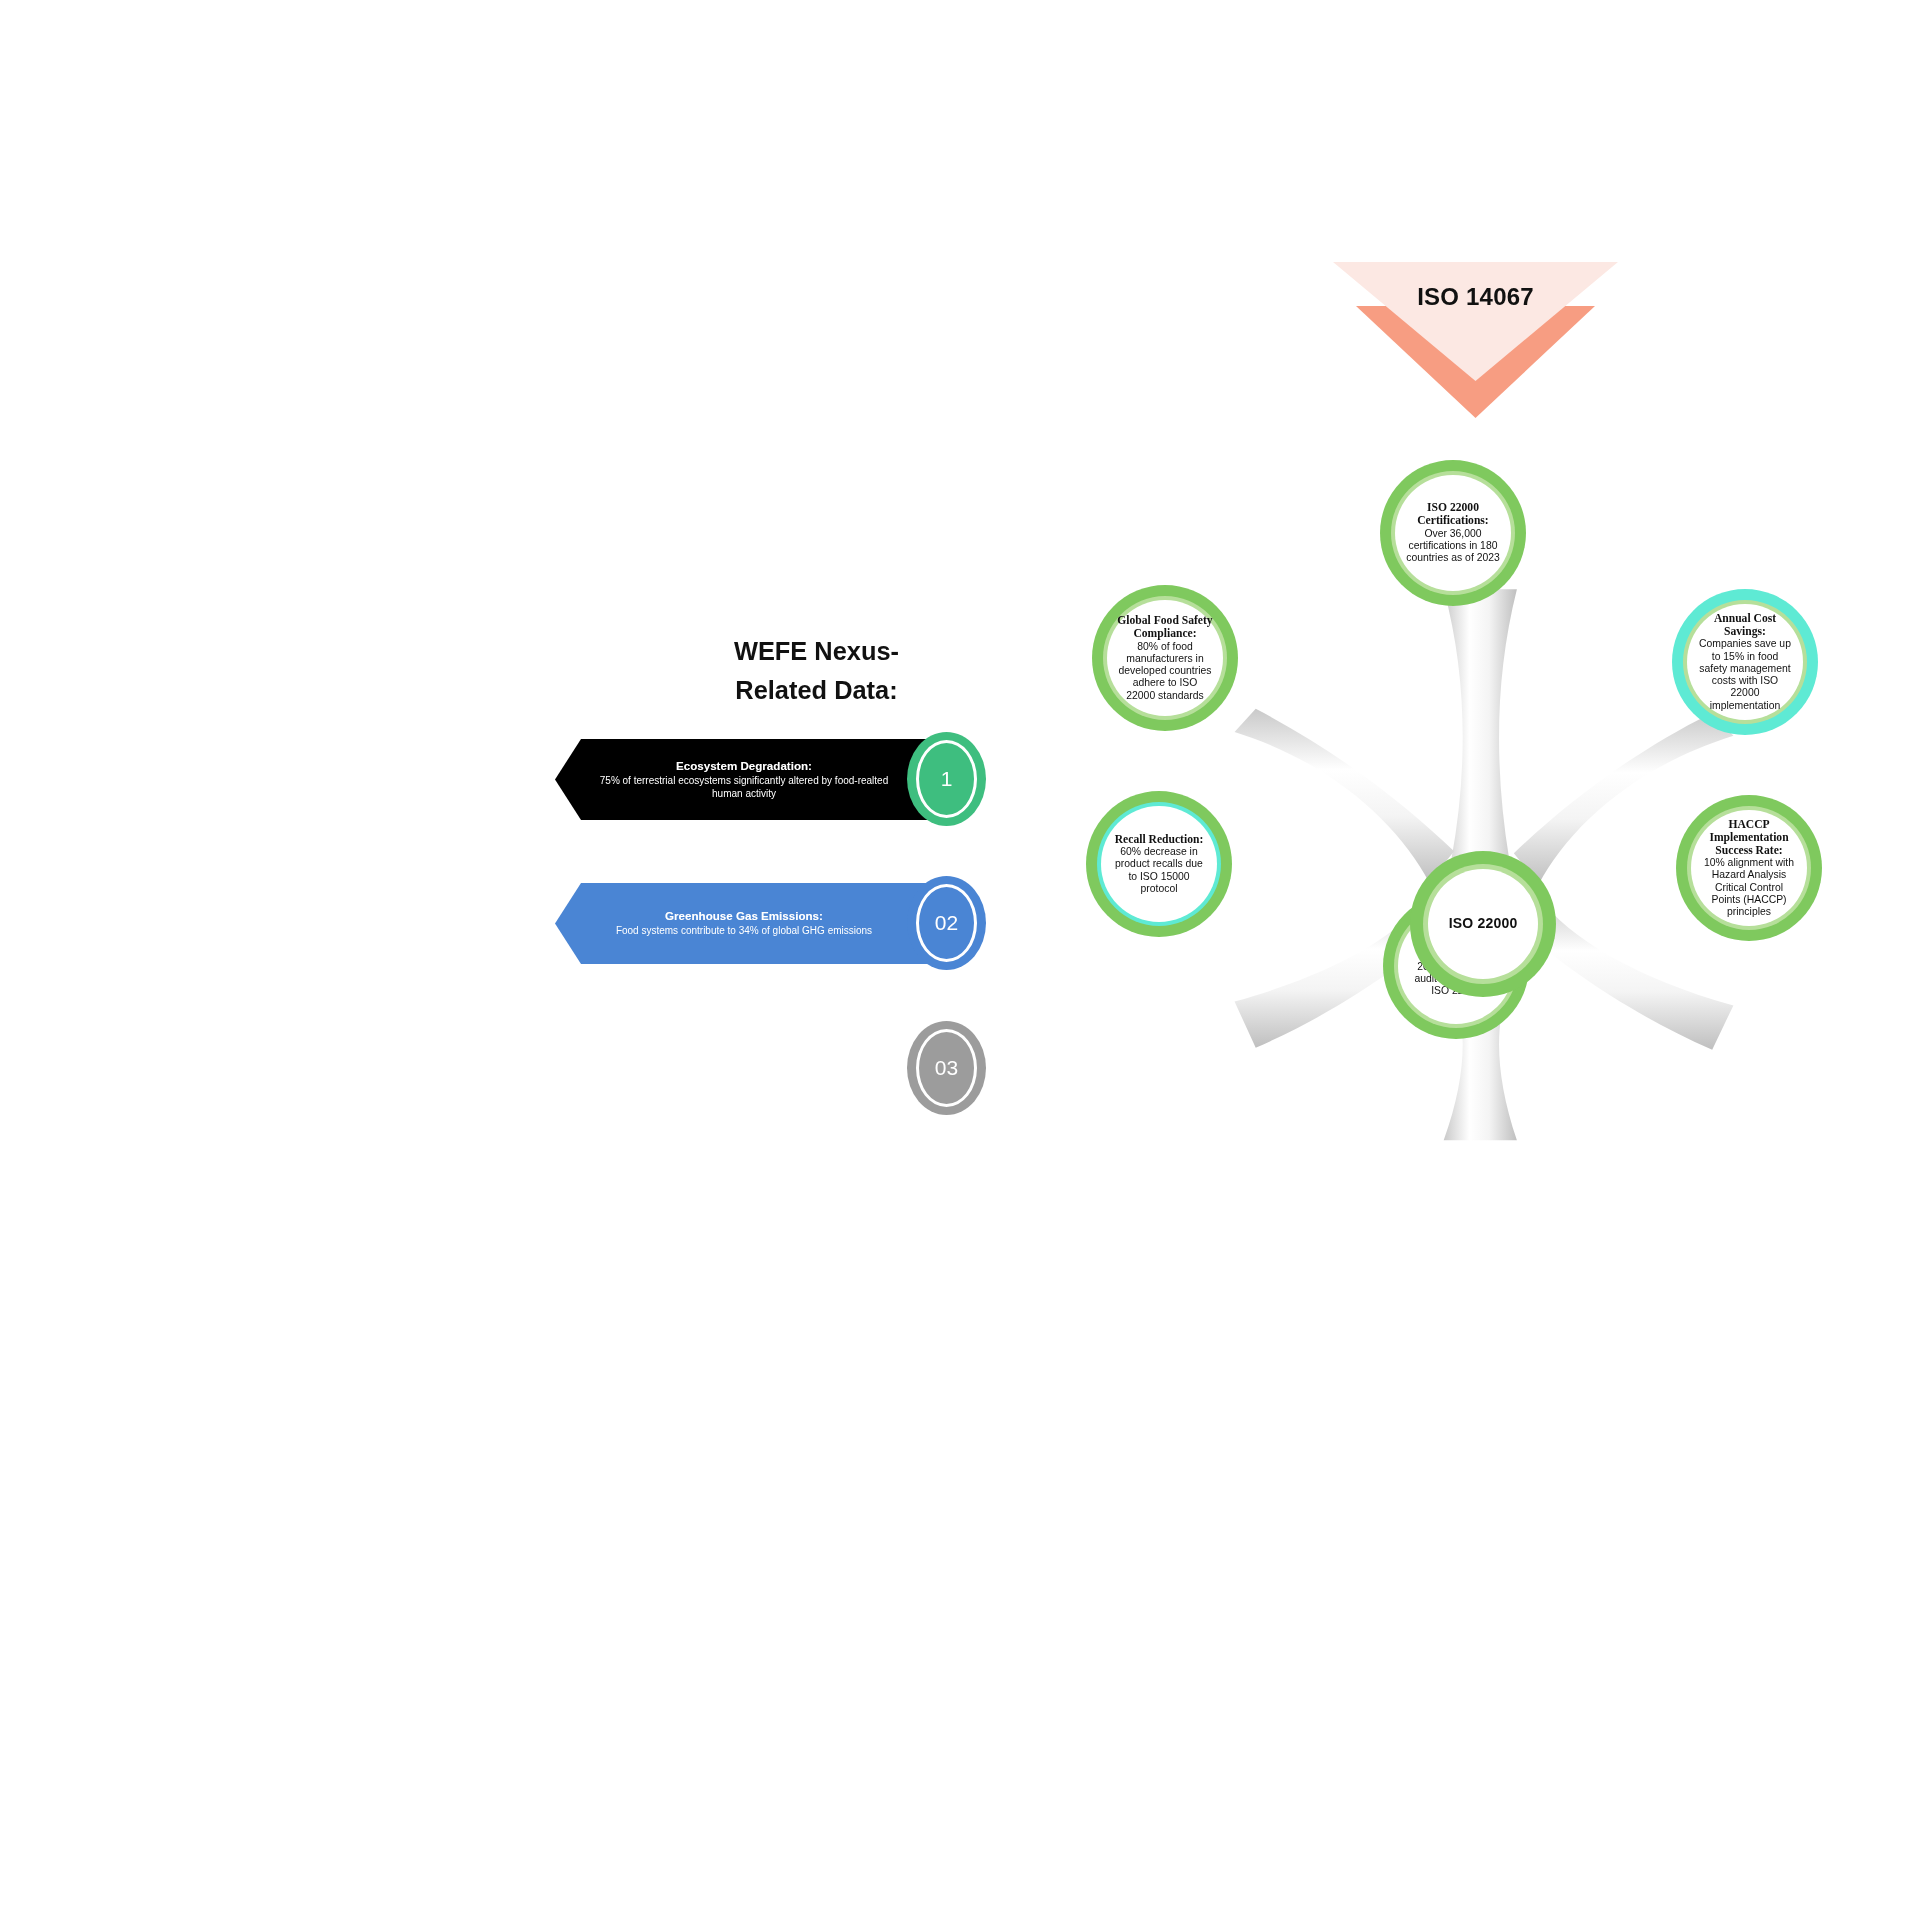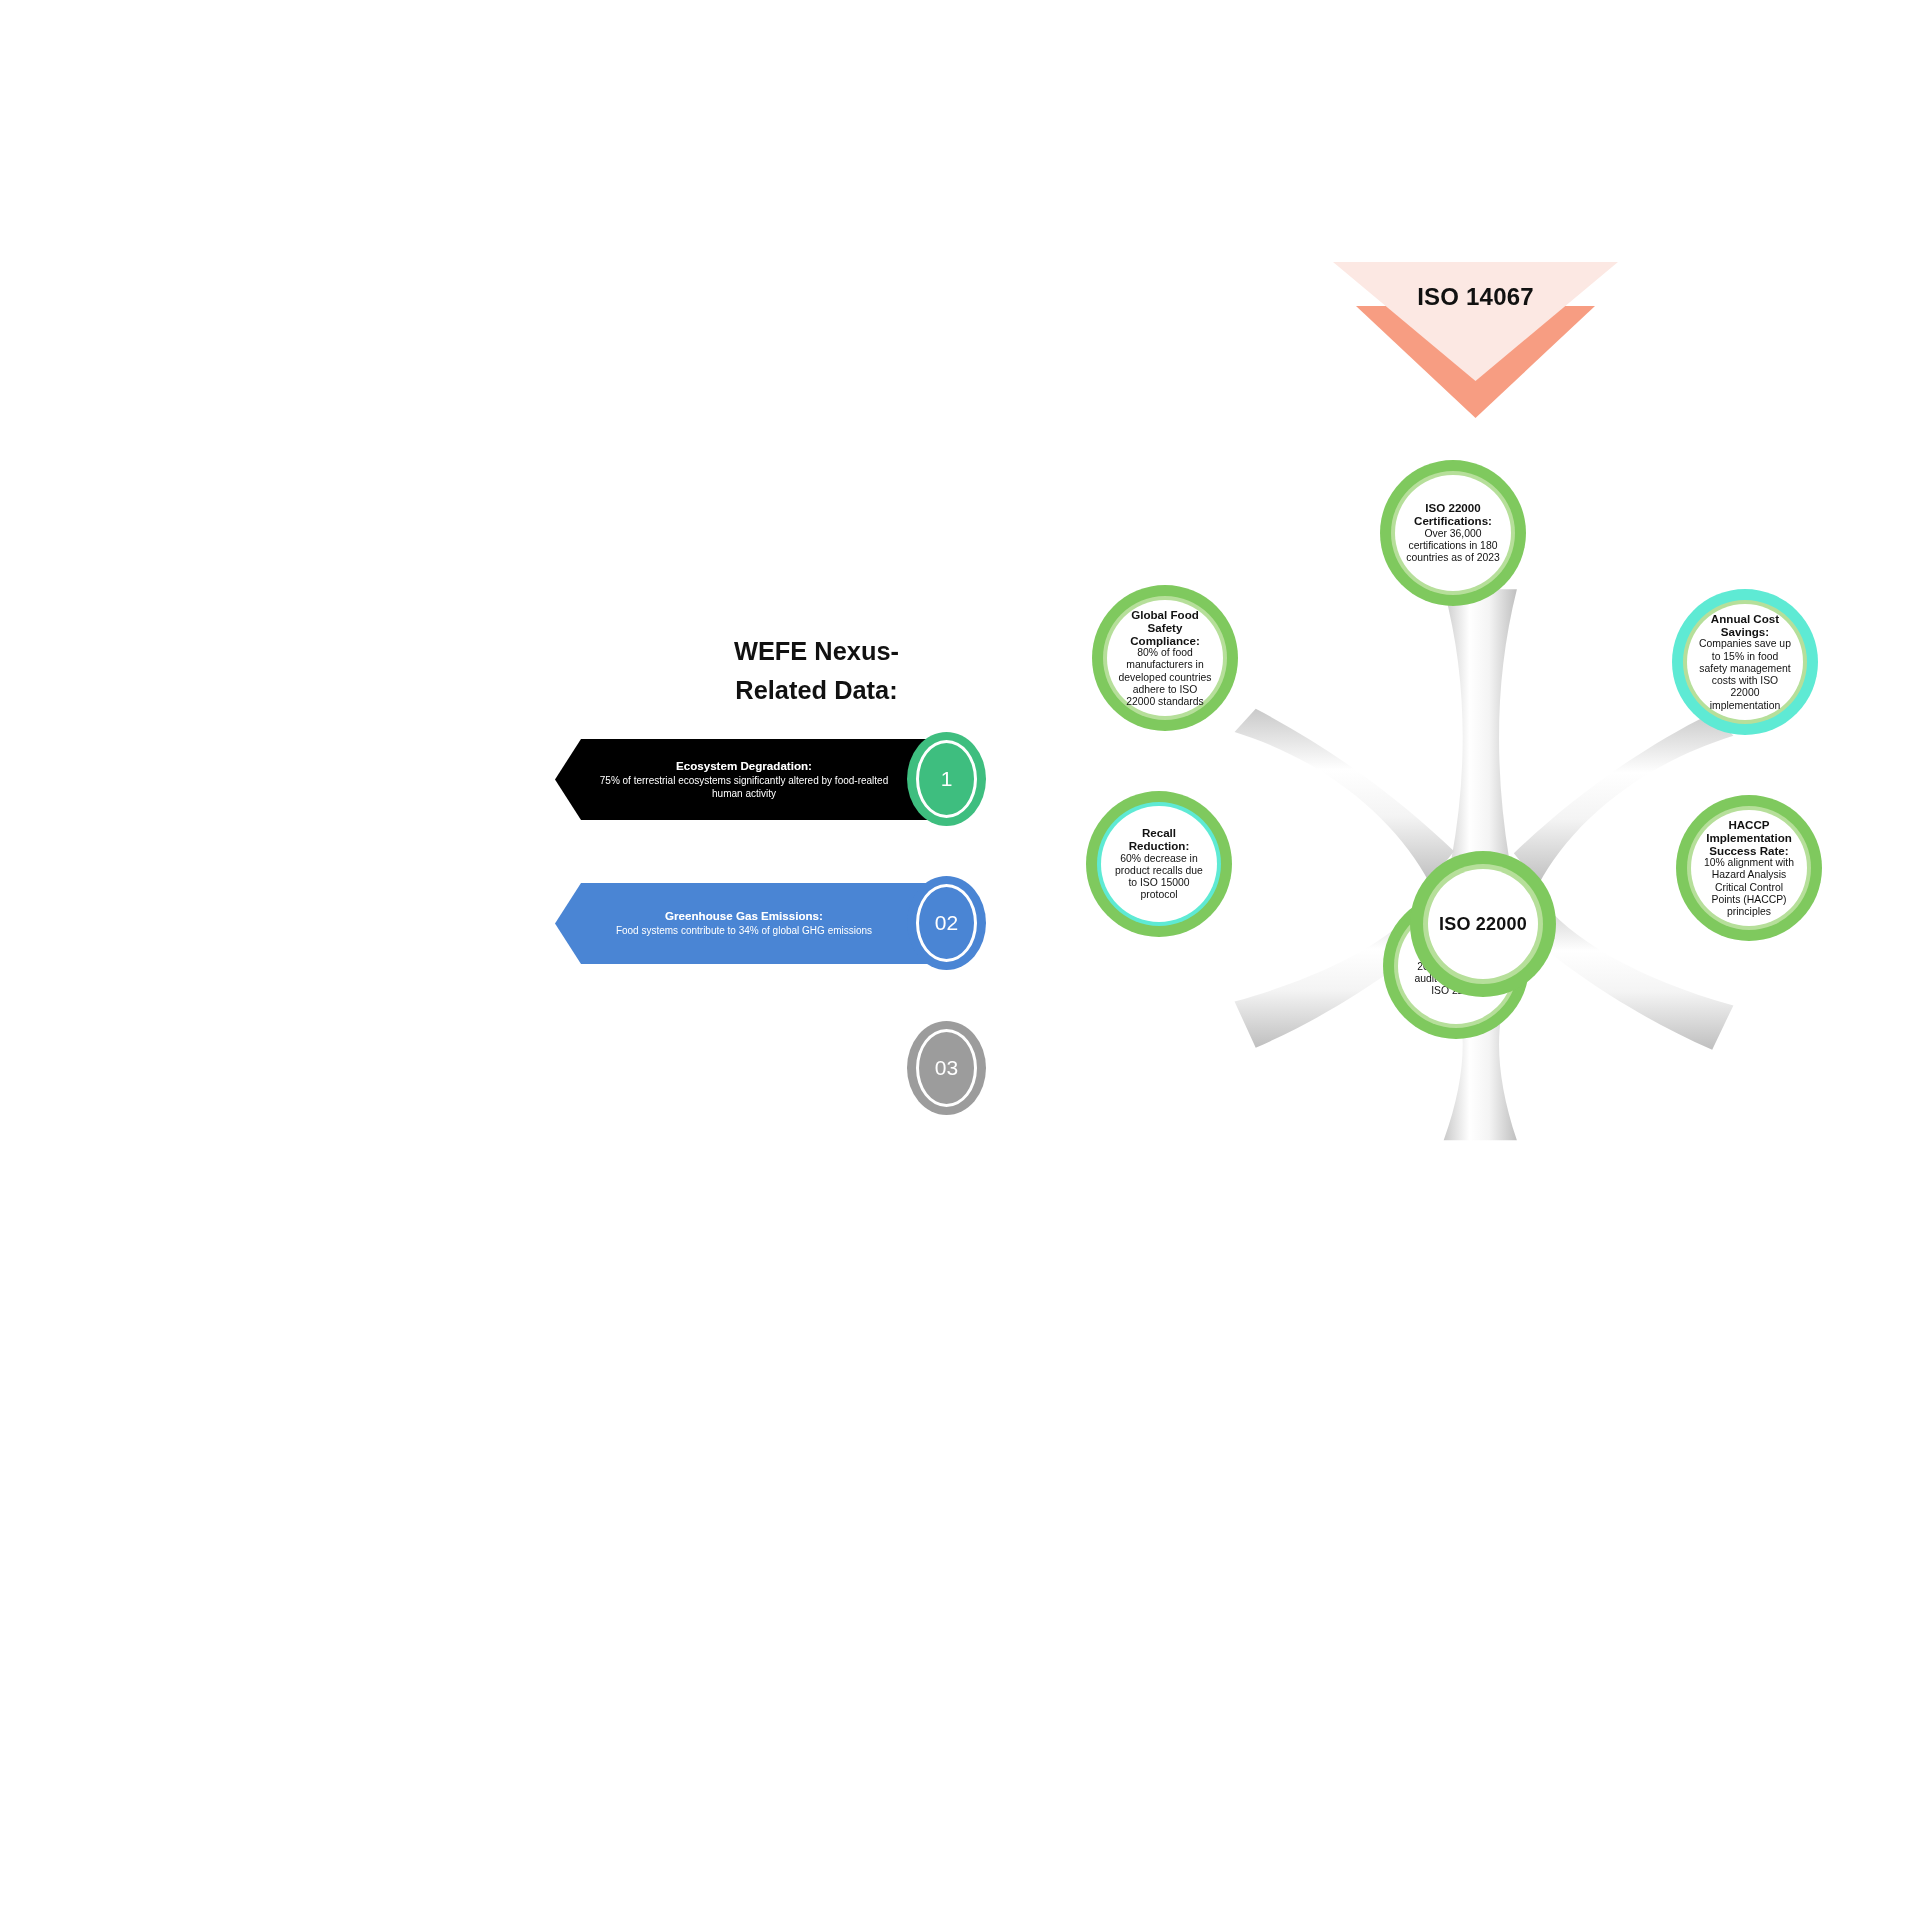--- a/index.html
+++ b/index.html
@@ -53,30 +53,30 @@
   .node .title{
     font-weight:bold; color:#111111; line-height:1.14;
   }
   .node .desc{
     color:#111111; line-height:1.18;
   }
 
   
   .sat{ width:146px; height:146px; padding:10.8px; }
   .sat .ring-inner{ padding:4.2px; }
-  .sat .title{ font-size:11.6px; }
+  .sat .title{ font-size:11.6px;font-family:Liberation Serif, serif; }
   .sat .desc{ font-size:10.4px; }
 
   
   #center-node{
     width:146px; height:146px; padding:13px;
     left:370px; top:389px; z-index:6;
   }
   #center-node .ring-inner{ padding:5px; }
-  #center-node .title{ font-size:18px; letter-spacing:0.2px; }
+  #center-node .title{ font-size:14px; letter-spacing:0.2px; }
 
   
   #node-top      { left:340px;  top:-2.3px;   }
   #node-tl       { left:52px;  top:123px;  }
   #node-tr       { left:632px; top:127px;  }
   #node-bl       { left:46px;  top:329px;  }
   #node-br       { left:636px; top:333px;  }
   #node-bottom   { left:343px;  top:431px; }
 
   

